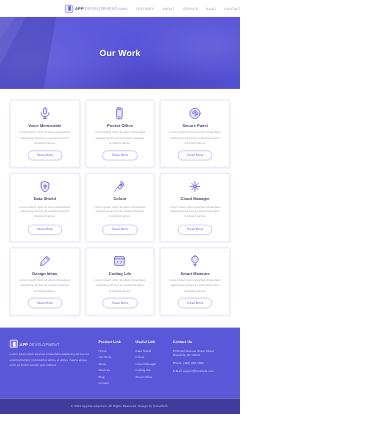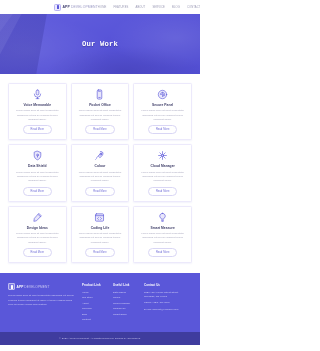--- a/index.html
+++ b/index.html
@@ -34,21 +34,21 @@
   .nav { margin-left: auto; display: flex; align-items: center; gap: 7px; padding-right: 6px; }
   .nav a {
     font-size: 2.7px; color: #9b9ab5; text-decoration: none;
     letter-spacing: 0.12px; white-space: nowrap; text-transform: uppercase;
   }
 
   
   .hero {
     position: relative; height: 60px; overflow: hidden;
     background: #5a57d9;
-    display: flex; align-items: center; justify-content: center; font-family: Liberation Mono, monospace;
+    display: flex; align-items: center; justify-content: center;
   }
   .hero-photo {
     position: absolute; inset: 0;
     background:
       linear-gradient(118deg, rgba(255,255,255,0.13) 0 9%, rgba(255,255,255,0) 9.5% 18%),
       linear-gradient(126deg, rgba(255,255,255,0.10) 0 5%, rgba(255,255,255,0) 5.5% 14%),
       linear-gradient(100deg, rgba(20,18,90,0.28) 0 22%, rgba(20,18,90,0) 22.5% 40%),
       radial-gradient(ellipse 60% 80% at 14% 62%, rgba(255,255,255,0.16), rgba(255,255,255,0) 70%),
       radial-gradient(ellipse 46% 70% at 88% 40%, rgba(255,255,255,0.18), rgba(255,255,255,0) 72%),
       radial-gradient(ellipse 55% 60% at 62% 95%, rgba(30,26,110,0.35), rgba(30,26,110,0) 70%),

